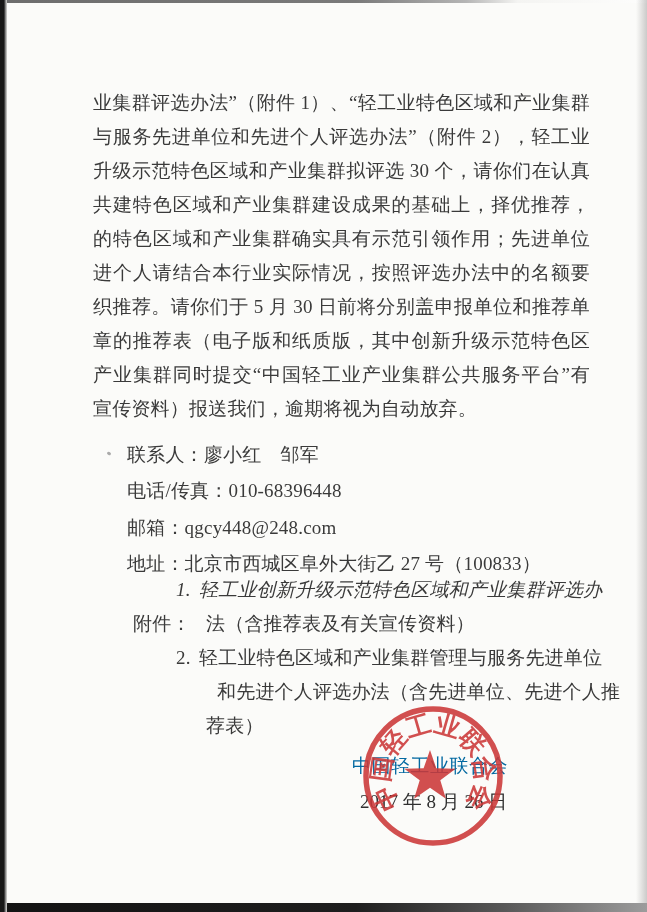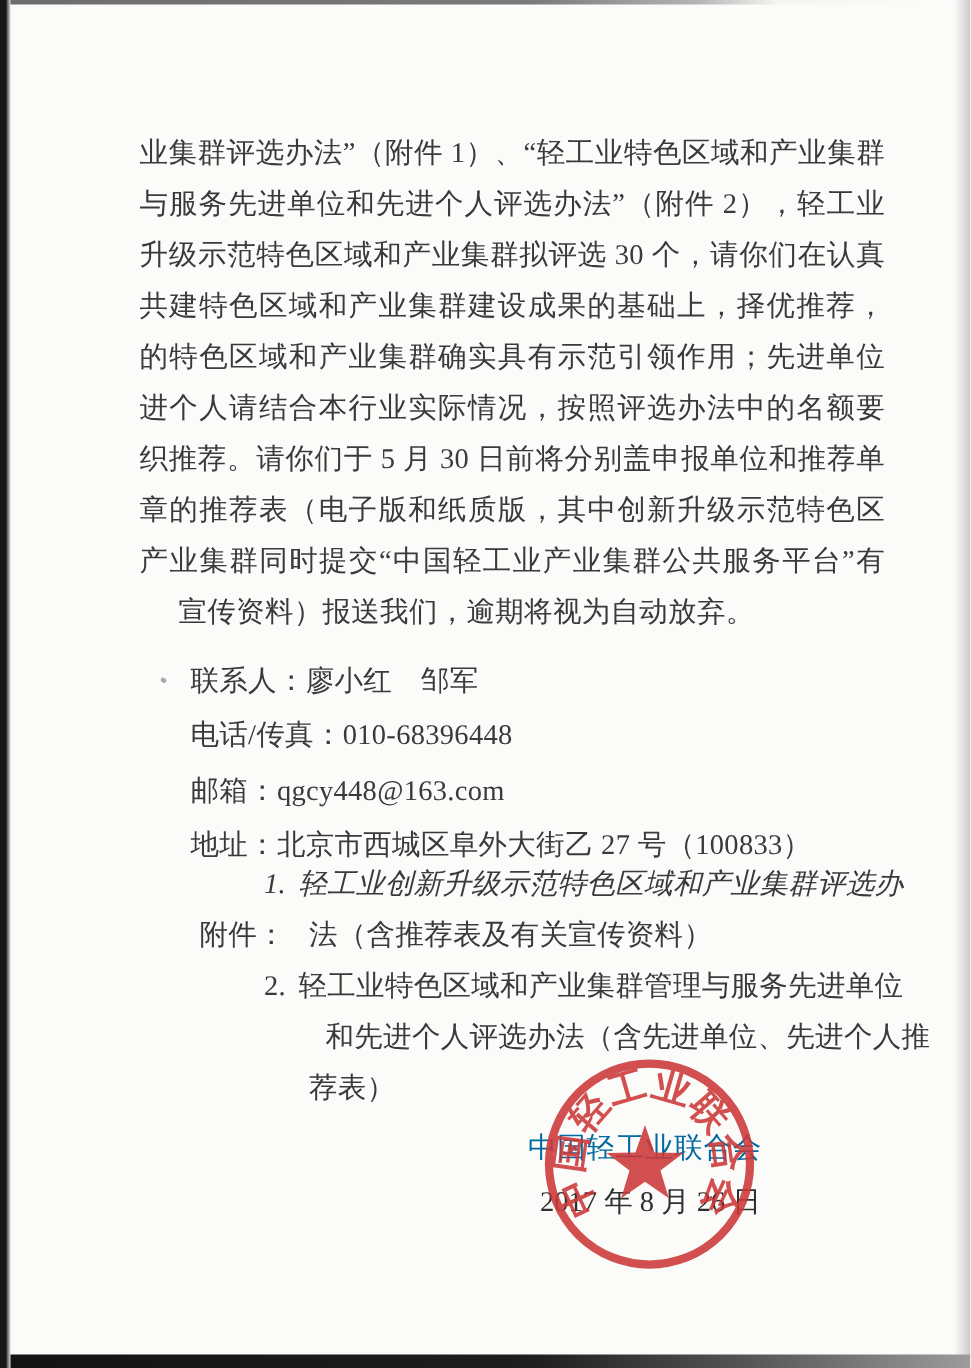--- a/index.html
+++ b/index.html
@@ -16,21 +16,21 @@
     background:linear-gradient(to right,#171717 0,#171717 4px,#686868 5px,#d9d9d7 7px);}
   .edge-bottom{position:absolute;bottom:0;left:0;width:100%;height:9px;
     background:linear-gradient(to right,#131313 0%,#1e1e1e 55%,#585858 78%,#9c9c9c 100%);}
   .edge-right{position:absolute;top:0;right:0;width:11px;height:100%;
     background:linear-gradient(to left,rgba(90,90,90,.30),rgba(90,90,90,0));}
 
   
   .bodypar{position:absolute;left:93px;top:86px;width:497px;
     font-size:19px;line-height:34px;letter-spacing:.2px;}
   .bline{height:34px;text-align:justify;text-align-last:justify;overflow:hidden;}
-  .bline.last{text-align:center;text-align-last:left;margin-left:26px;}
+  .bline.last{text-align:center;text-align-last:left;}
 
   
   .contact{position:absolute;left:127px;top:437px;font-size:19px;line-height:36.4px;letter-spacing:.2px;}
 
   
   .attach-line{position:absolute;font-size:19px;line-height:34px;height:34px;white-space:nowrap;letter-spacing:.2px;}
   .att-label{left:133px;top:607px;}
   .att-i1l1{left:176px;top:573px;font-style:italic;}
   .att-i1l2{left:206px;top:607px;}
   .att-i2l1{left:176px;top:641px;}
@@ -69,21 +69,21 @@
     <div class="bline">进个人请结合本行业实际情况，按照评选办法中的名额要求组</div>
     <div class="bline">织推荐。请你们于 5 月 30 日前将分别盖申报单位和推荐单位公</div>
     <div class="bline">章的推荐表（电子版和纸质版，其中创新升级示范特色区域和</div>
     <div class="bline">产业集群同时提交“中国轻工业产业集群公共服务平台”有关</div>
     <div class="bline last">宣传资料）报送我们，逾期将视为自动放弃。</div>
   </div>
 
   <div class="contact">
     <div>联系人：廖小红　邹军</div>
     <div>电话/传真：010-68396448</div>
-    <div>邮箱：qgcy448@163.com</div>
+    <div>邮箱：qgcy448@248.com</div>
     <div>地址：北京市西城区阜外大街乙 27 号（100833）</div>
   </div>
 
   <div class="attach-line att-label">附件：</div>
   <div class="attach-line att-i1l1">
     <span class="att-num">1.</span><span>轻工业创新升级示范特色区域和产业集群评选办</span>
   </div>
   <div class="attach-line att-i1l2">法（含推荐表及有关宣传资料）</div>
   <div class="attach-line att-i2l1">
     <span class="att-num">2.</span><span>轻工业特色区域和产业集群管理与服务先进单位</span>

